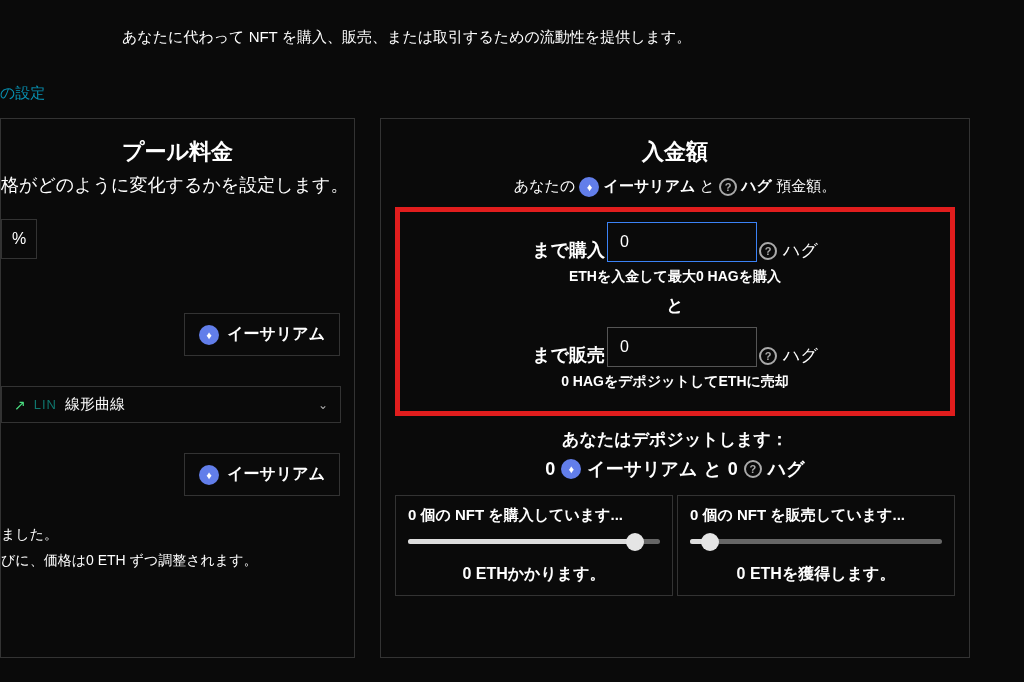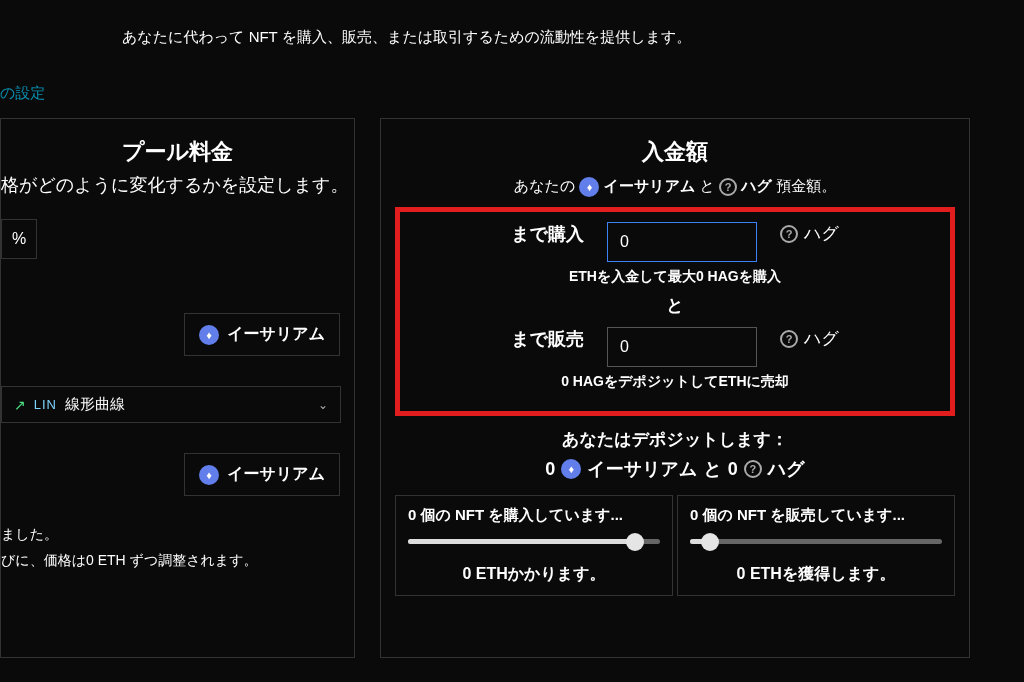--- a/index.html
+++ b/index.html
@@ -87,21 +87,21 @@
       border: 1px solid #333;
       padding: 8px 12px;
       display: flex;
       align-items: center;
       gap: 8px;
       font-size: 15px;
       margin: 0 14px 30px 0;
       width: 340px;
     }
     .curve-icon { color: #4ade80; font-size: 14px; }
-    .curve-lin { color: #7dd3fc; font-size: 13px; letter-spacing: 1px; }
+    .curve-lin { color: #0f766e; font-size: 13px; letter-spacing: 1px; }
     .chevron { color: #aaa; margin-left: auto; font-size: 12px; }
     .left-note {
       font-size: 14px;
       margin-bottom: 8px;
       clear: both;
     }
     .right-panel {
       position: absolute;
       top: 118px;
       left: 380px;
@@ -121,23 +121,23 @@
       font-size: 15px;
       margin-bottom: 10px;
     }
     .red-box {
       border: 5px solid #e11d1d;
       padding: 10px 30px 12px 30px;
       margin-bottom: 12px;
     }
     .input-row {
       display: flex;
-      align-items: flex-start;
-      justify-content: center;
-      gap: 23px;
+      align-items: flex-end;
+      justify-content: center;
+      gap: 2px;
       margin-bottom: 6px;
     }
     .input-label {
       font-size: 18px;
       font-weight: 700;
     }
     .num-input {
       background: transparent;
       border: 1px solid #555;
       color: white;

